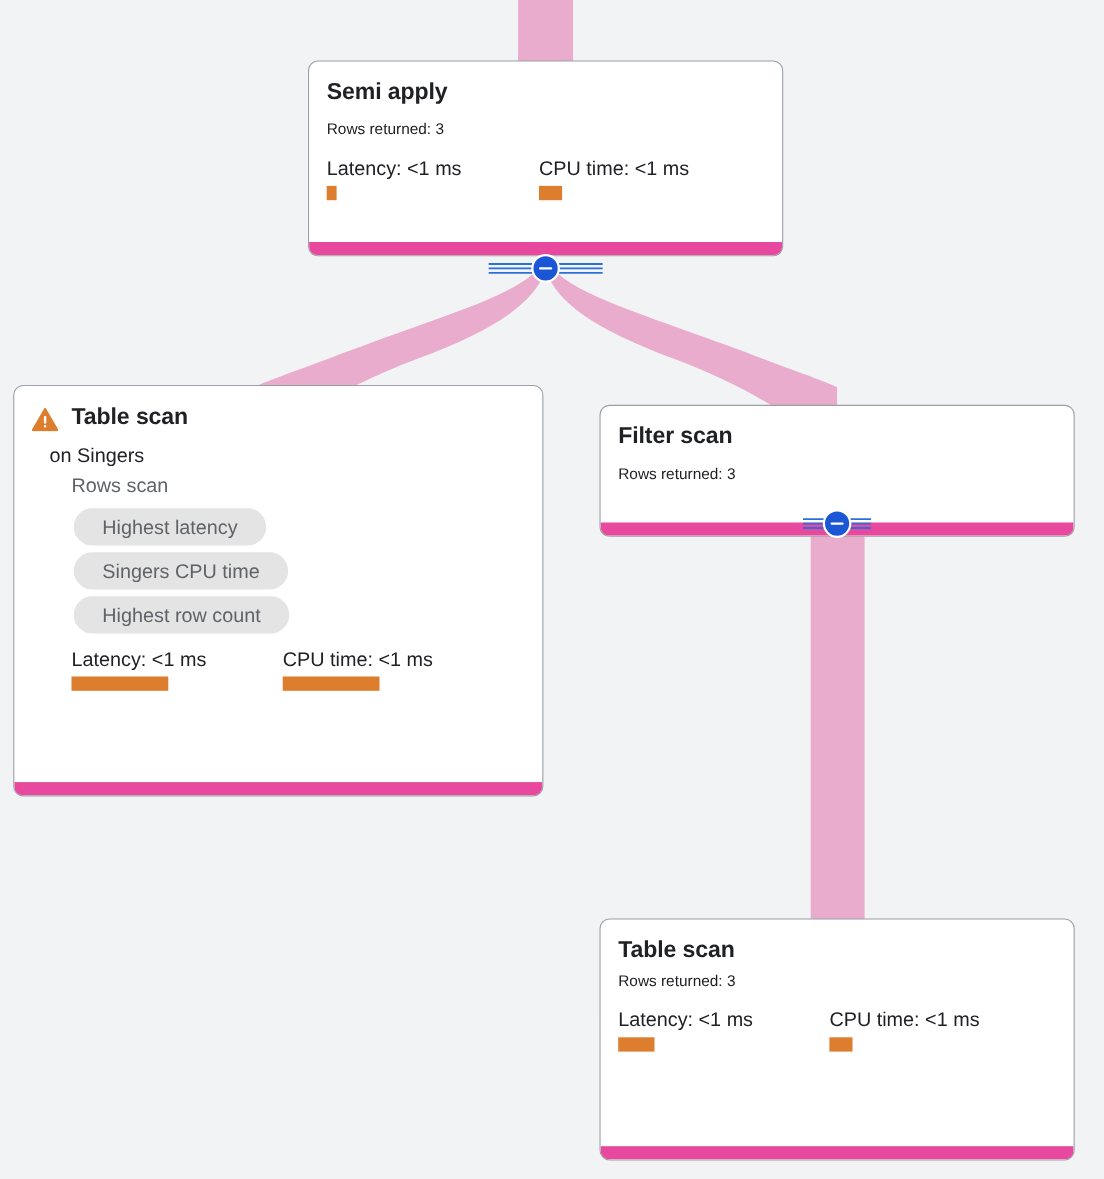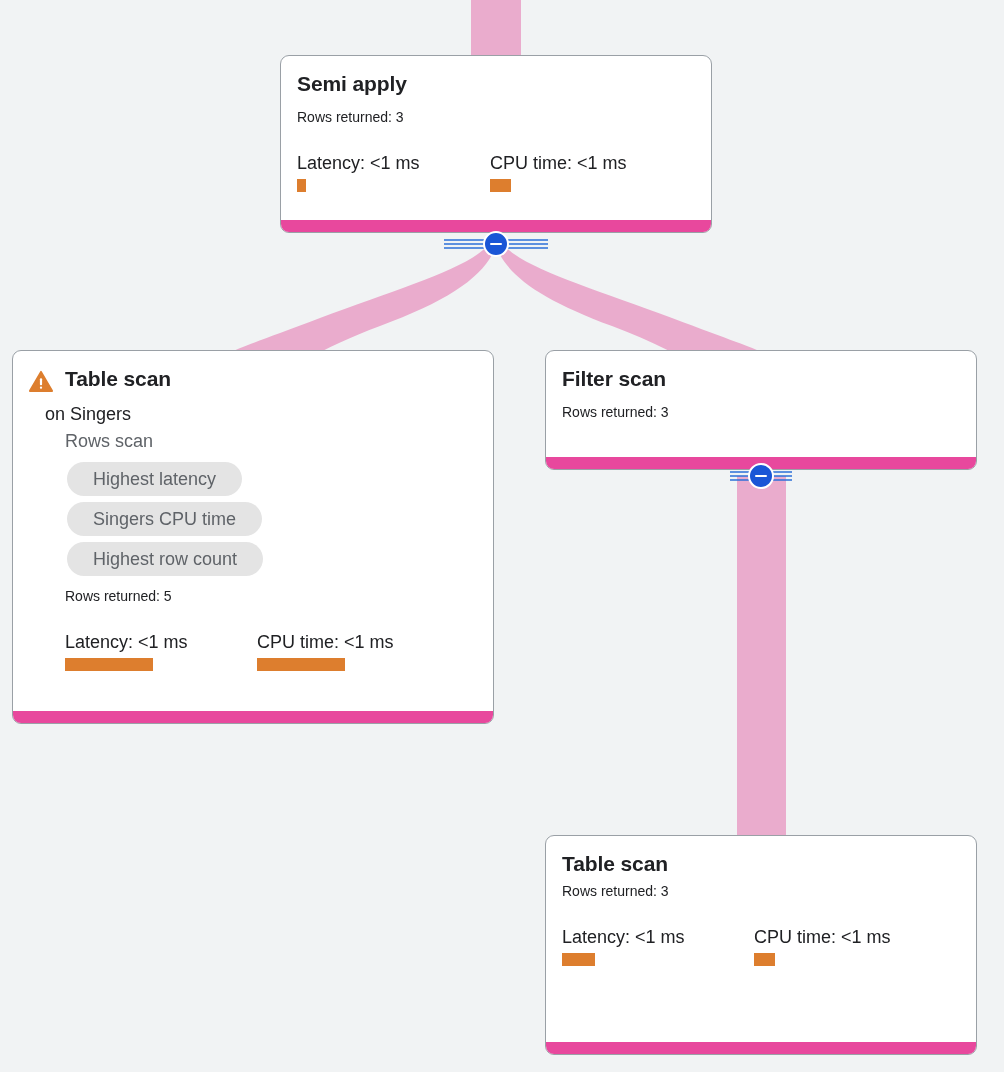--- a/index.html
+++ b/index.html
@@ -90,21 +90,21 @@
   }
   .badge {
     background: #e4e4e4;
     color: #5f6368;
     border-radius: 999px;
     font-size: 18px;
     line-height: 20px;
     padding: 7px 26px;
   }
   .metrics {
-    margin-top: 22px;
+    margin-top: 12px;
     display: flex;
   }
   .metric {
     display: flex;
     flex-direction: column;
   }
   .metric-label {
     font-size: 18px;
     color: #202124;
     line-height: 22px;
@@ -230,36 +230,35 @@
         </div>
         <div class="node-title">Table scan</div>
       </div>
       <div class="node-sub" style="margin-left:16px;">on Singers</div>
       <div class="node-sub muted" style="margin-left:36px;">Rows scan</div>
       <div class="badges" style="margin-left:36px;">
         <div class="badge">Highest latency</div>
         <div class="badge">Singers CPU time</div>
         <div class="badge">Highest row count</div>
       </div>
-      <div class="node-rows" style="margin-left:36px;">Rows returned: 5</div>
       <div class="metrics" style="margin-left:36px;">
         <div class="metric" style="width:192px;">
           <div class="metric-label">Latency: &lt;1 ms</div>
           <div class="metric-bar" style="width:88px;"></div>
         </div>
         <div class="metric">
           <div class="metric-label">CPU time: &lt;1 ms</div>
           <div class="metric-bar" style="width:88px;"></div>
         </div>
       </div>
     </div>
     <div class="node-footbar"></div>
   </div>
 
-  <div class="node" style="left:545px; top:350px; width:432px; height:120px;">
+  <div class="node" style="left:545px; top:368px; width:432px; height:120px;">
     <div class="node-body">
       <div class="node-title-row">
         <div class="node-title">Filter scan</div>
       </div>
       <div class="node-rows">Rows returned: 3</div>
     </div>
     <div class="node-footbar"></div>
   </div>
 
   <div class="toggle" style="left:761px; top:476px; width:62px;">

